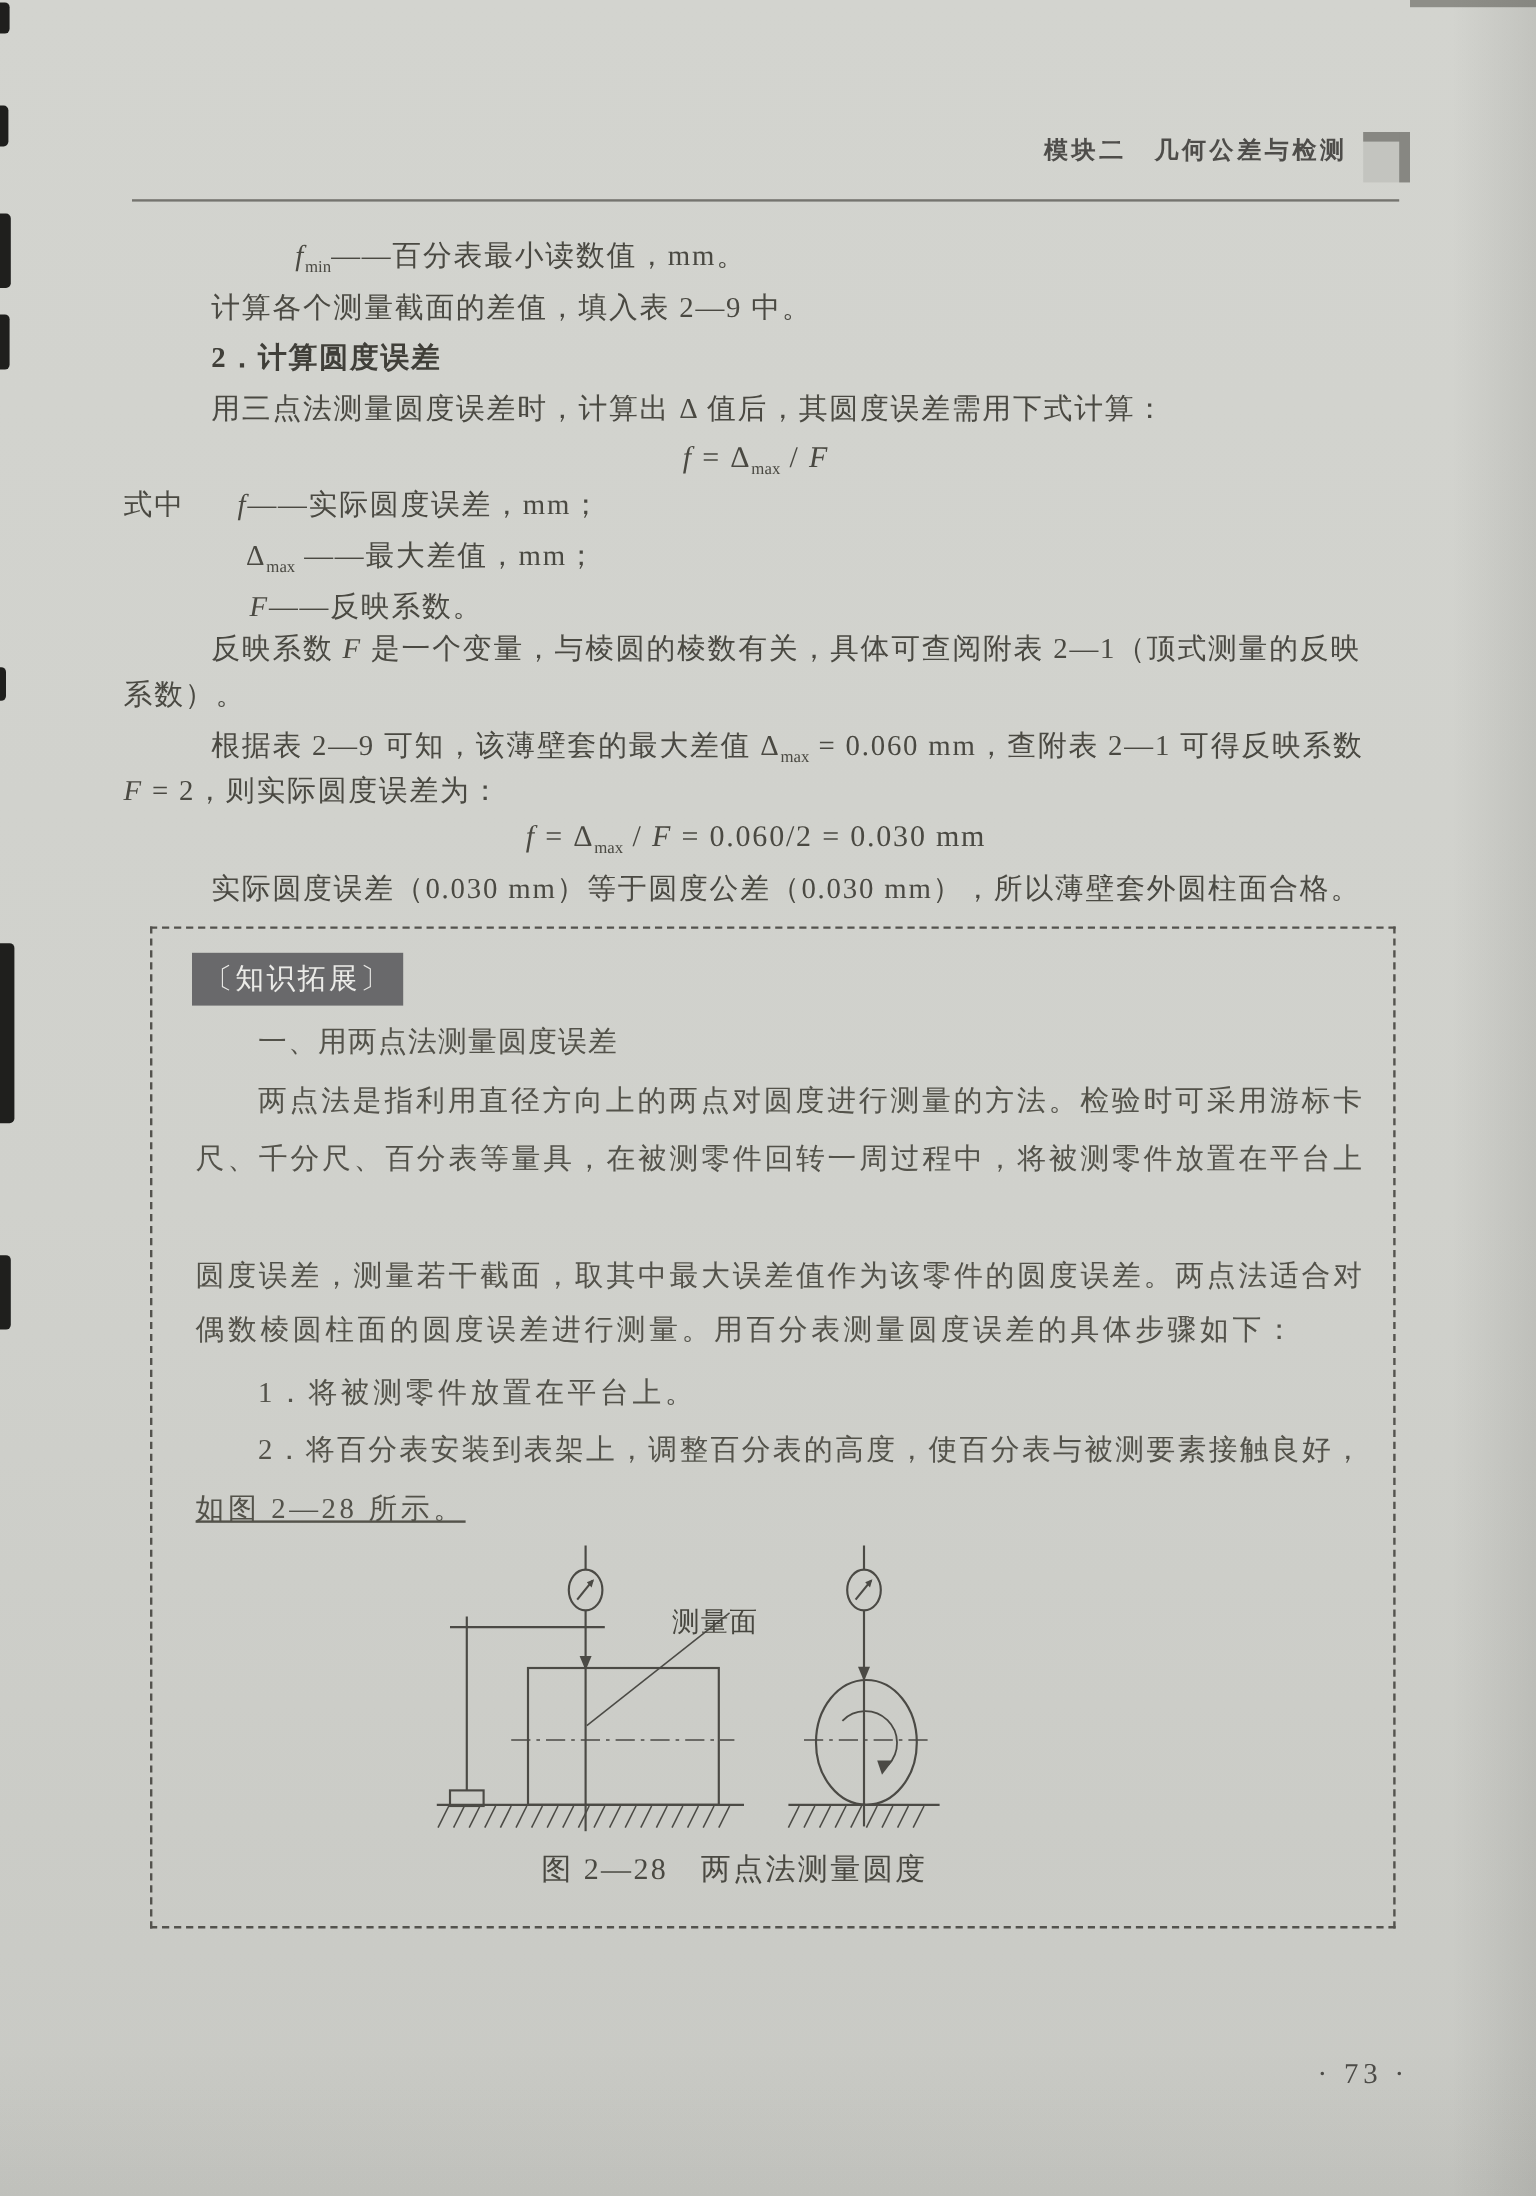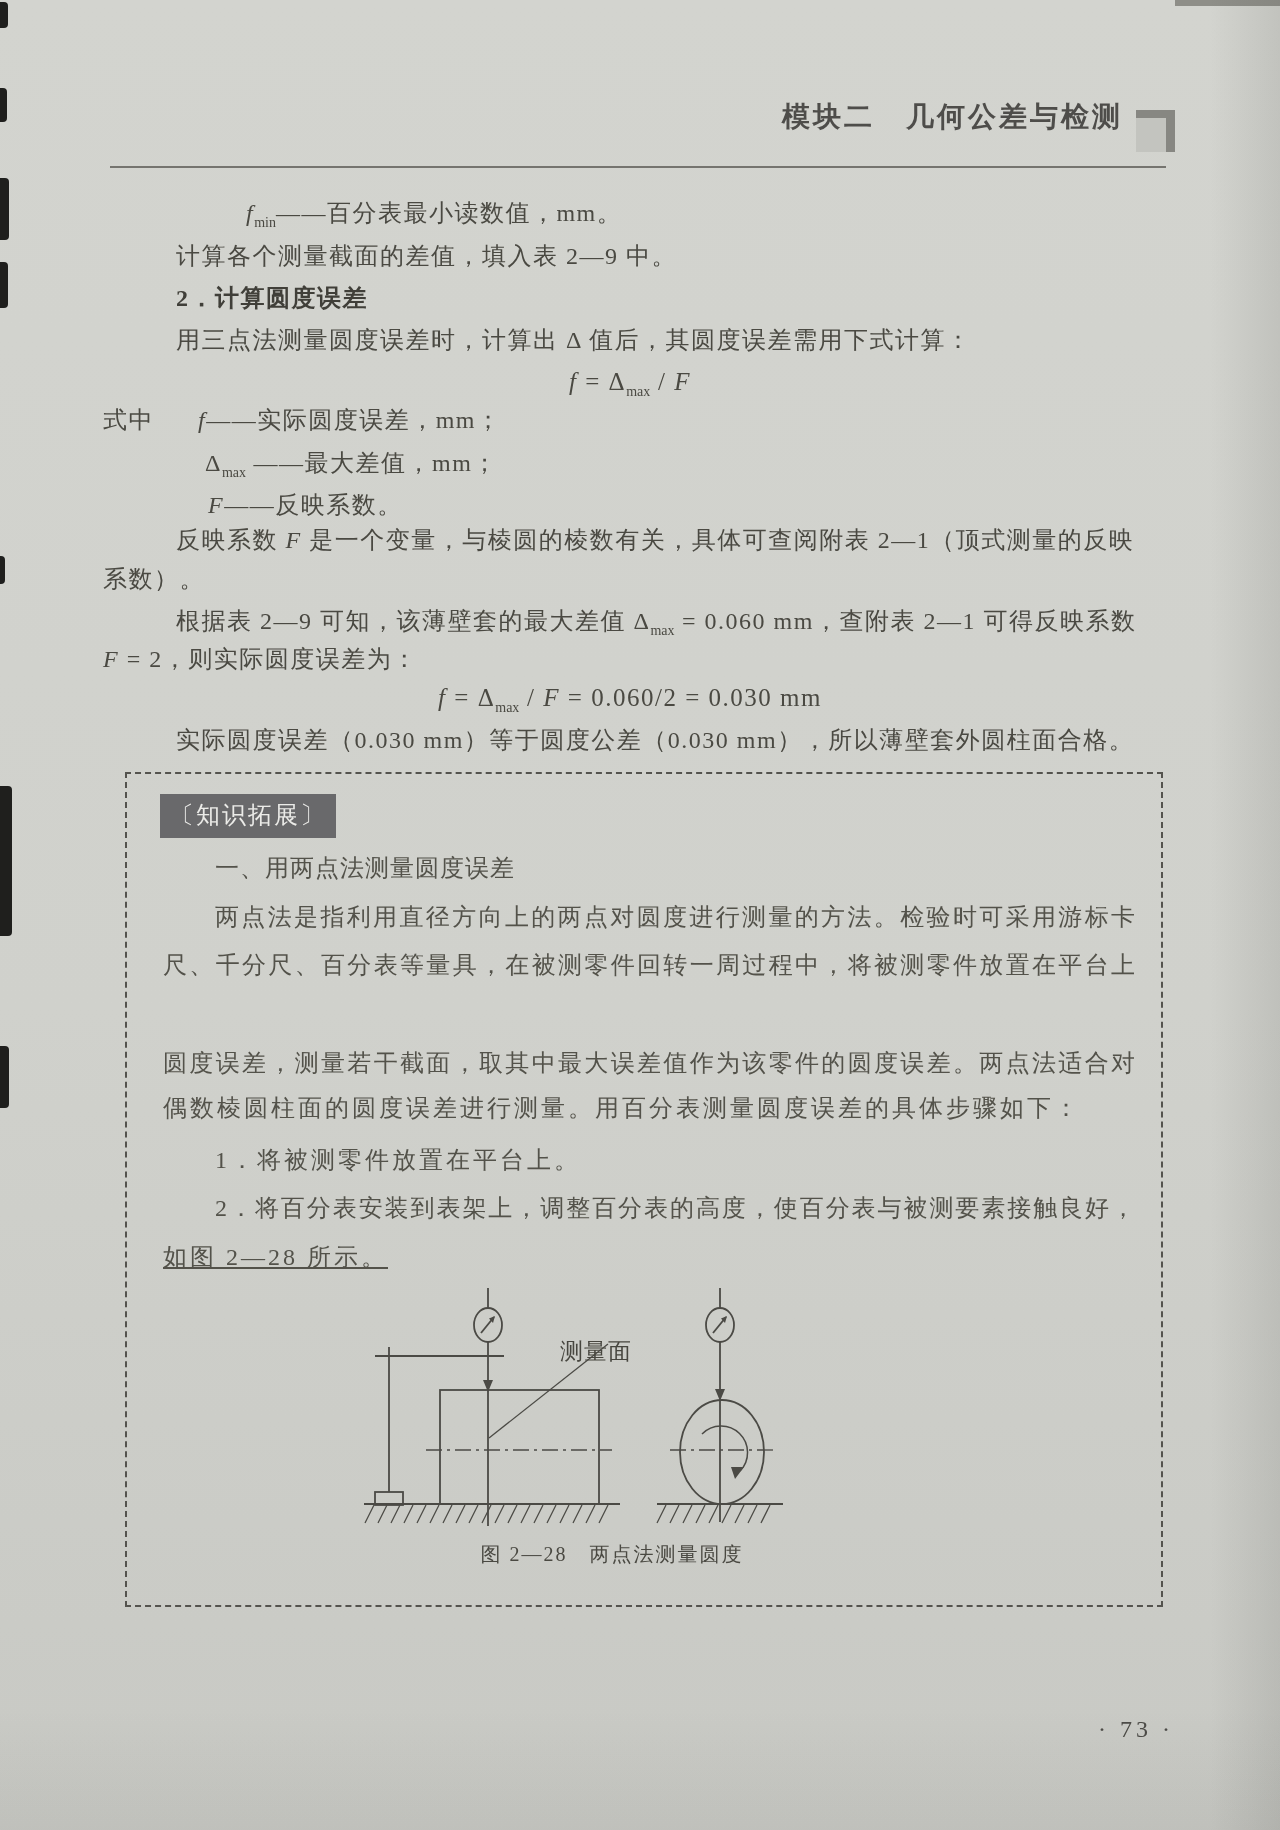--- a/index.html
+++ b/index.html
@@ -11,42 +11,42 @@
     color:#47463f;
     overflow:hidden;
   }
   .shade-right{position:absolute;top:0;right:0;width:70px;height:100%;
     background:linear-gradient(to right,rgba(90,90,85,0) 0%,rgba(90,90,85,.14) 100%);}
   .shade-bottom{position:absolute;left:0;bottom:0;width:100%;height:120px;
     background:linear-gradient(to bottom,rgba(80,80,75,0),rgba(80,80,75,.07));}
   .edge-mark{position:absolute;left:0;background:#1f1f1d;border-radius:0 4px 4px 0;}
   .corner-sliver{position:absolute;top:0;right:0;width:105px;height:6px;background:#55544f;opacity:.55;}
 
-  .hdr-title{position:absolute;top:98px;right:157px;font-size:28px;letter-spacing:3px;
+  .hdr-title{position:absolute;top:112px;right:157px;font-size:20px;letter-spacing:3px;
     color:#4e4d4a;font-family:Liberation Mono, monospace;font-weight:600;}
   .hdr-icon{position:absolute;left:1136px;top:110px;width:30px;height:34px;
     background:#c3c4bf;border-top:8px solid #878782;border-right:9px solid #878782;}
   .hdr-rule{position:absolute;left:110px;top:166px;width:1056px;height:2px;background:#75746f;}
 
   .bline{position:absolute;font-size:24px;letter-spacing:1.5px;white-space:nowrap;color:#4a4942;}
   .bold{font-weight:bold;color:#403f39;}
   .center{text-align:center;white-space:nowrap;}
   .it{font-style:italic;font-family:"Liberation Serif","DejaVu Serif",serif;}
   sub.sm{font-size:14px;letter-spacing:0;}
   .wprefix{margin-right:44px;}
 
   .kbox{position:absolute;left:125px;top:772px;width:1034px;height:831px;
     border:2px dashed #54534e;}
   .kbadge{position:absolute;left:33px;top:20px;background:#69696b;color:#ebebe8;
     font-size:24px;letter-spacing:2px;padding:5px 10px 7px 10px;
     font-family:"Liberation Sans","DejaVu Sans",sans-serif;}
   .kline{position:absolute;font-size:24px;color:#53524a;letter-spacing:1px;white-space:nowrap;}
   .kjust{white-space:normal;text-align:justify;text-align-last:justify;}
   .kcaption{position:absolute;left:135px;top:767px;width:700px;text-align:center;
-    font-size:20px;color:#4a4942;letter-spacing:2px;}
+    font-size:25px;color:#4a4942;letter-spacing:2px;}
   .figsvg{position:absolute;left:135px;top:506px;}
 
   .pagenum{position:absolute;left:1098px;top:1716px;font-size:24px;color:#4c4b47;letter-spacing:4px;}
 </style>
 </head>
 <body>
 
 <div class="page">
 
   <div class="edge-mark" style="top:2px;width:8px;height:26px;"></div>

